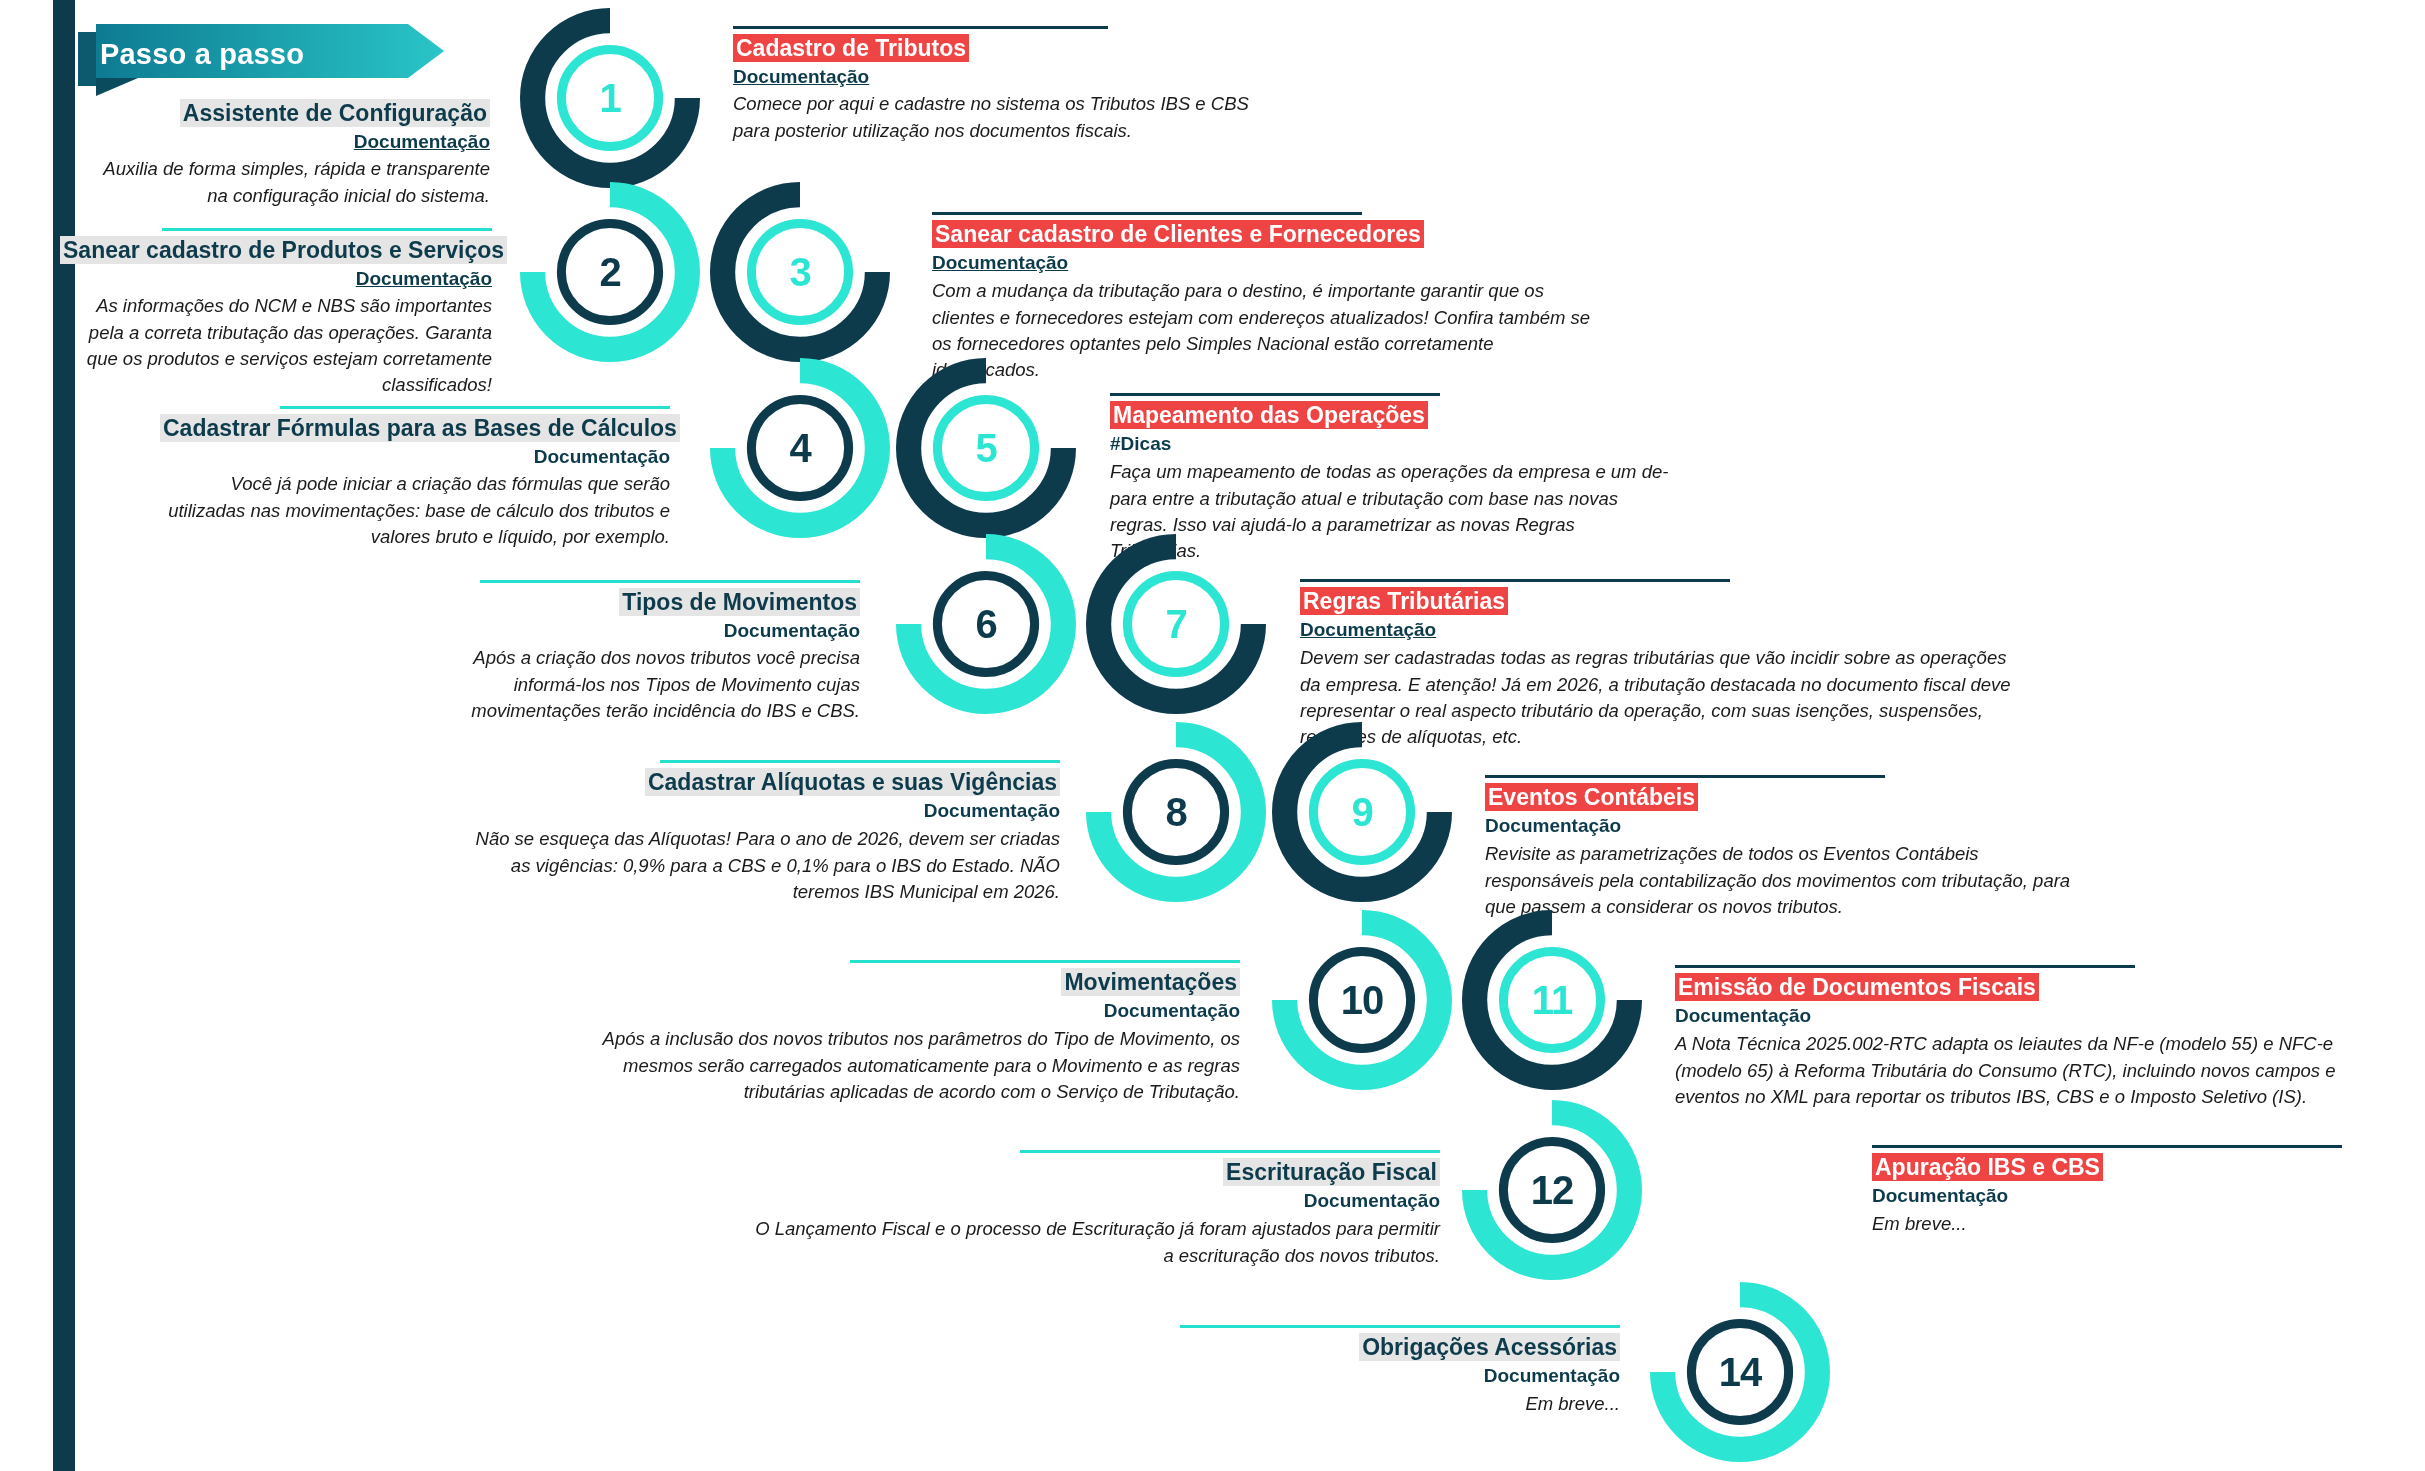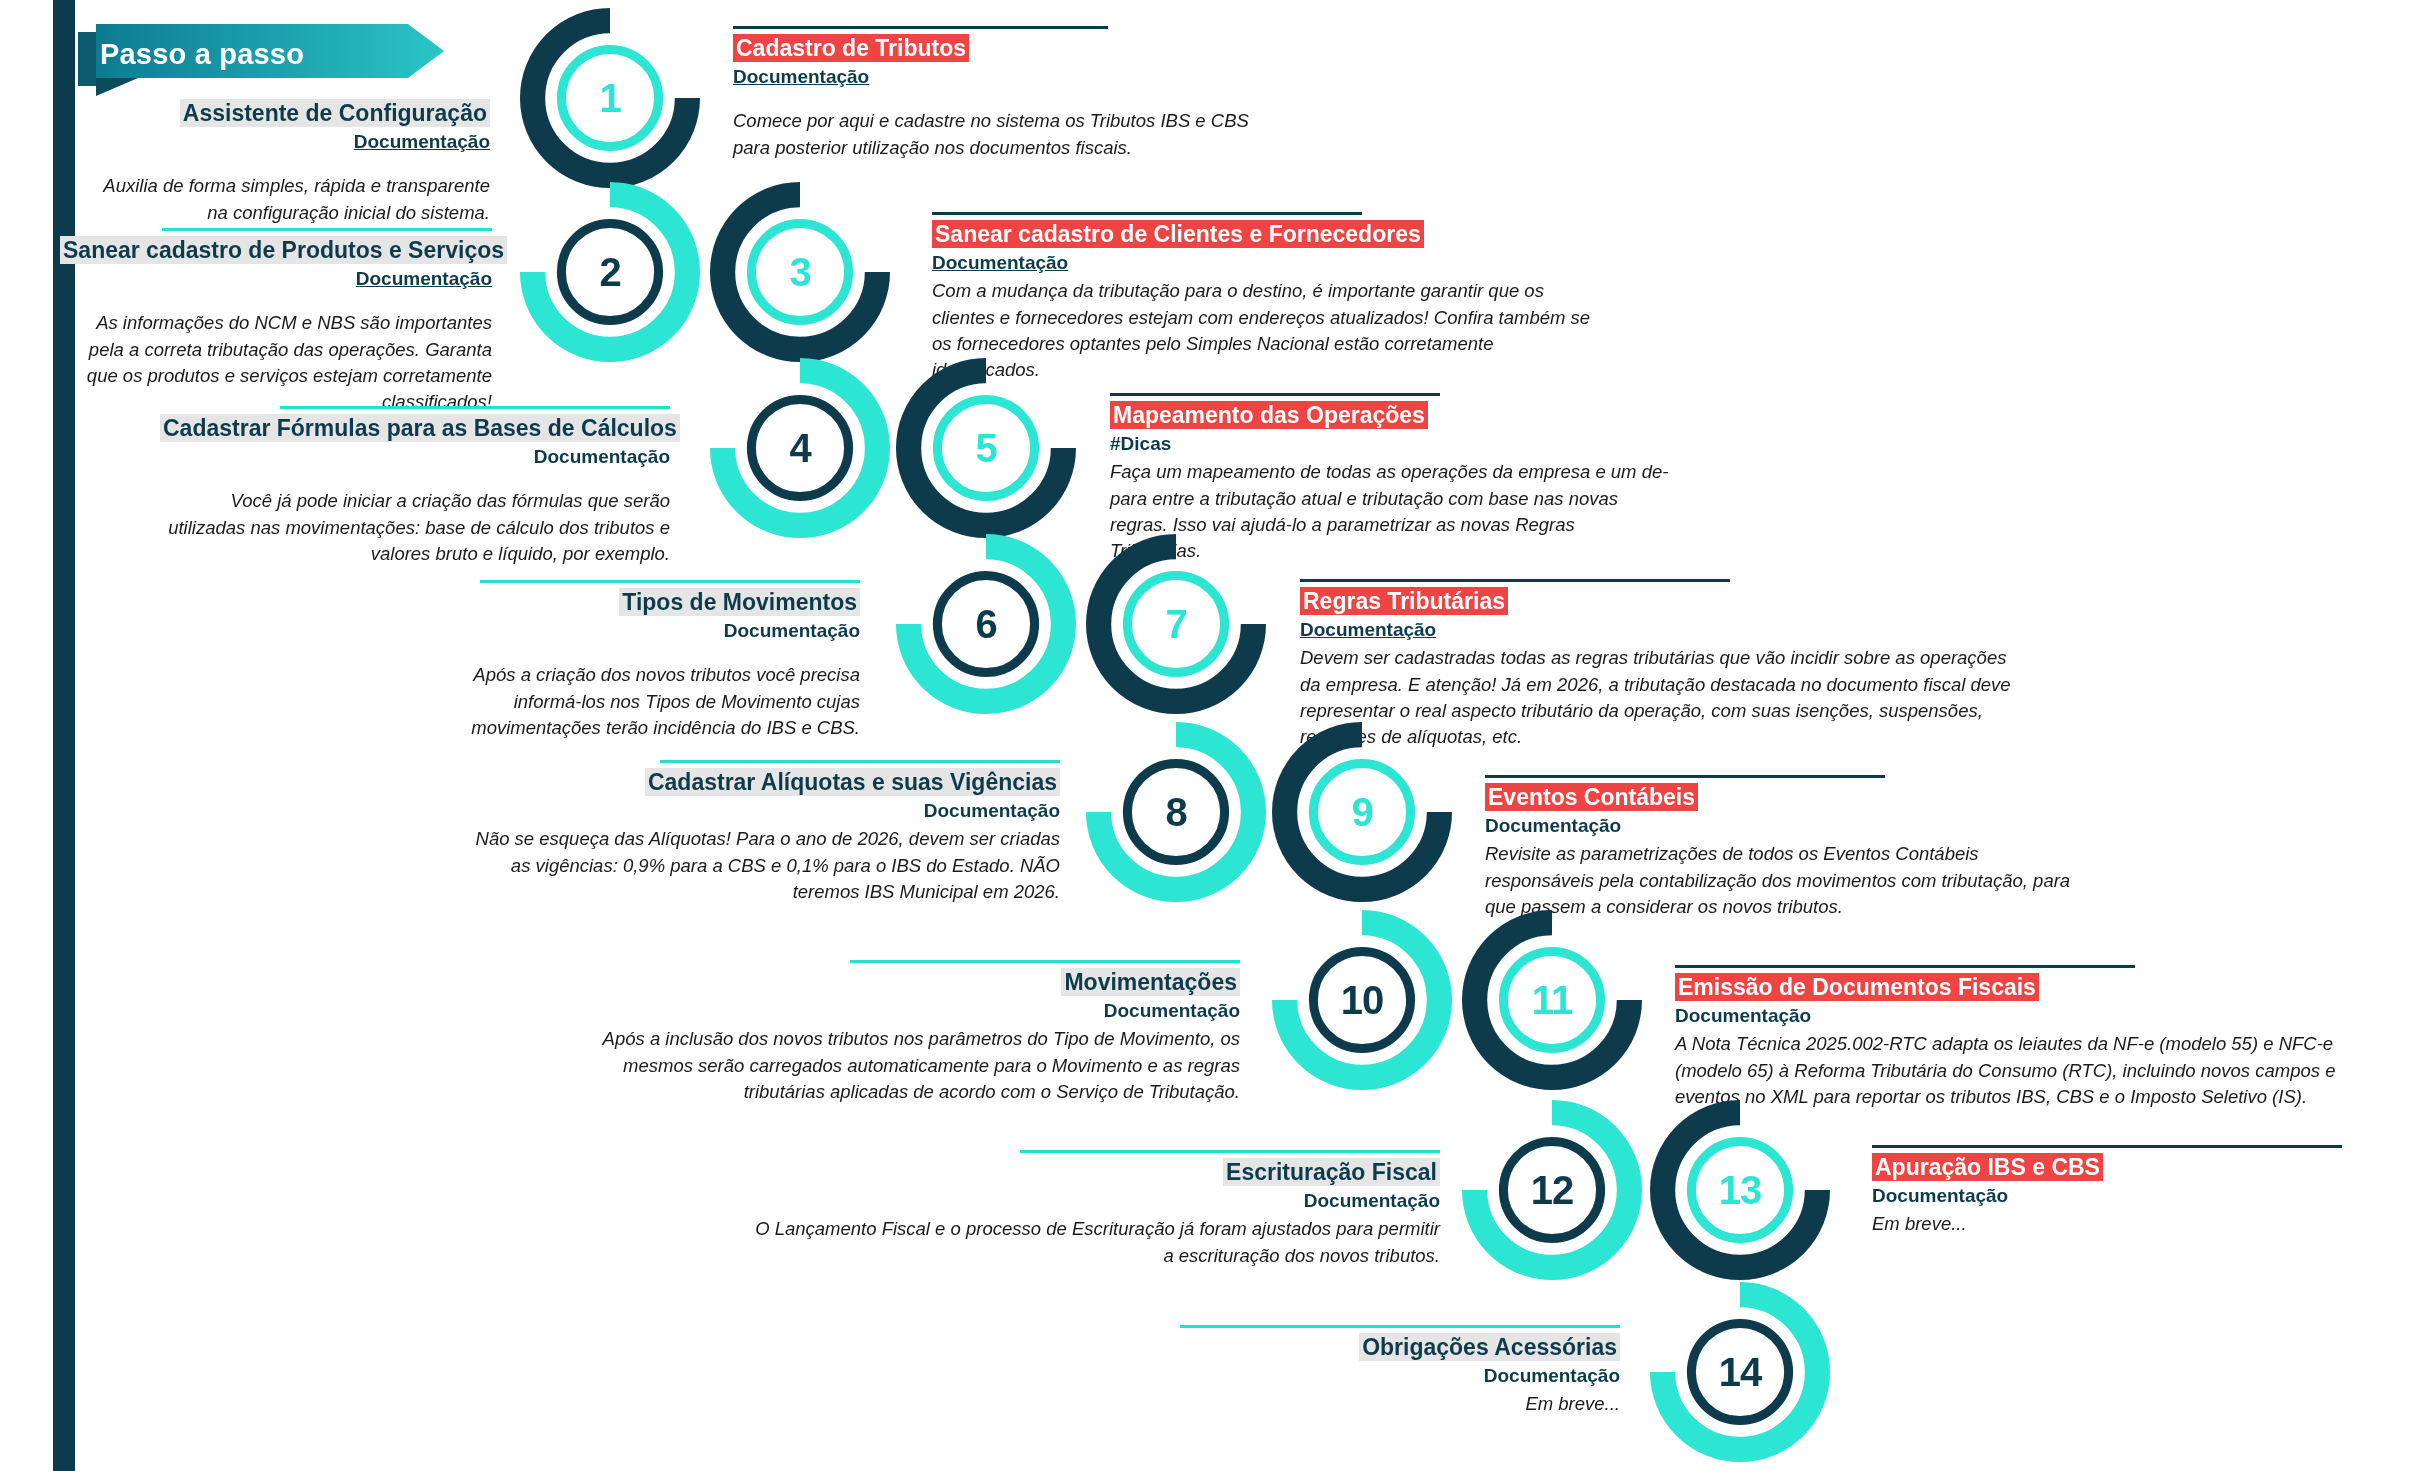--- a/index.html
+++ b/index.html
@@ -37,21 +37,21 @@
   }
   .ttl.cyanbg { background:#e5e5e5; color:#0d3b4c; }
   .ttl.darkbg { background:#ef4444; color:#ffffff; }
   .doc {
     font-size:19px; font-weight:bold; color:#0d3b4c;
     margin-top:5px; line-height:1.2;
   }
   .doc.u { text-decoration:underline; }
   .body {
     font-size:18.5px; font-style:italic; color:#1b1b1b;
-    line-height:1.42; margin-top:19px;
+    line-height:1.42; margin-top:2px;
   }
   .body.tight { margin-top:3px; }
   .ra { text-align:right; }
   .la { text-align:left; }
 
   
   .node { position:absolute; }
   .node svg { display:block; }
   .node .num {
     position:absolute; inset:0;
@@ -276,27 +276,20 @@
   </div>
 
   <div class="node" style="left:1462px; top:1100px; width:180px; height:180px;">
     <svg width="180" height="180" viewBox="0 0 100 100">
       <path d="M50 7 a43 43 0 1 1 -43 43" fill="none" stroke="#2ce5d2" stroke-width="14"></path>
       <circle cx="50" cy="50" r="27" fill="none" stroke="#0d3b4c" stroke-width="5"></circle>
     </svg>
     <div class="num dark">12</div>
   </div>
 
-  <div class="node" style="left:1650px; top:1100px; width:180px; height:180px;">
-    <svg width="180" height="180" viewBox="0 0 100 100">
-      <path d="M50 7 a43 43 0 1 0 43 43" fill="none" stroke="#0d3b4c" stroke-width="14"></path>
-      <circle cx="50" cy="50" r="27" fill="none" stroke="#2ce5d2" stroke-width="5"></circle>
-    </svg>
-    <div class="num cyan">13</div>
-  </div>
 
   <div class="node" style="left:1650px; top:1282px; width:180px; height:180px;">
     <svg width="180" height="180" viewBox="0 0 100 100">
       <path d="M50 7 a43 43 0 1 1 -43 43" fill="none" stroke="#2ce5d2" stroke-width="14"></path>
       <circle cx="50" cy="50" r="27" fill="none" stroke="#0d3b4c" stroke-width="5"></circle>
     </svg>
     <div class="num dark">14</div>
   </div>
 
 </div>

